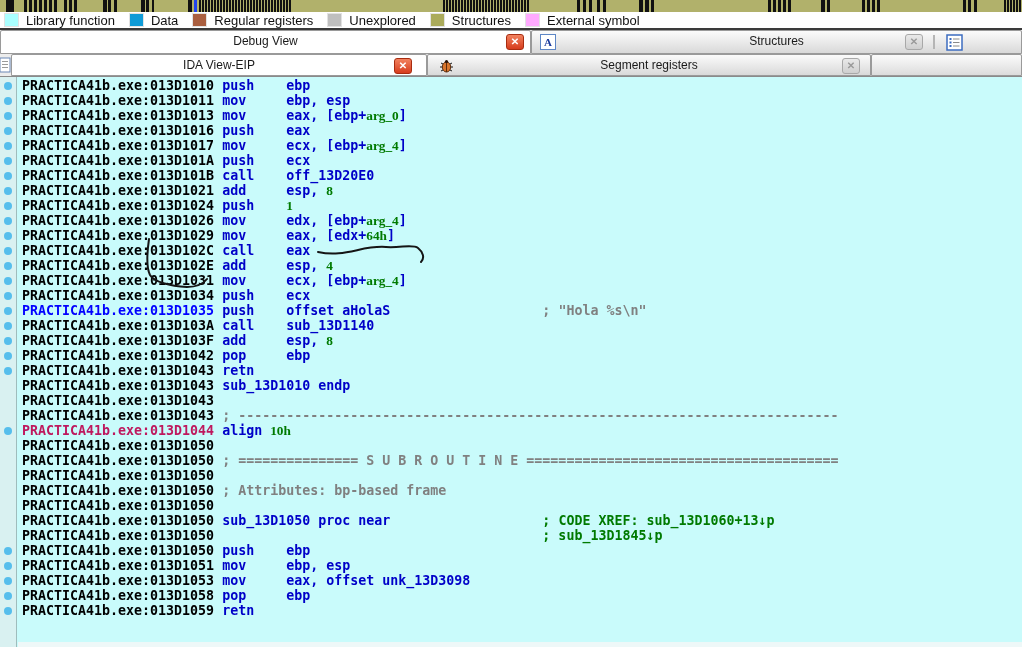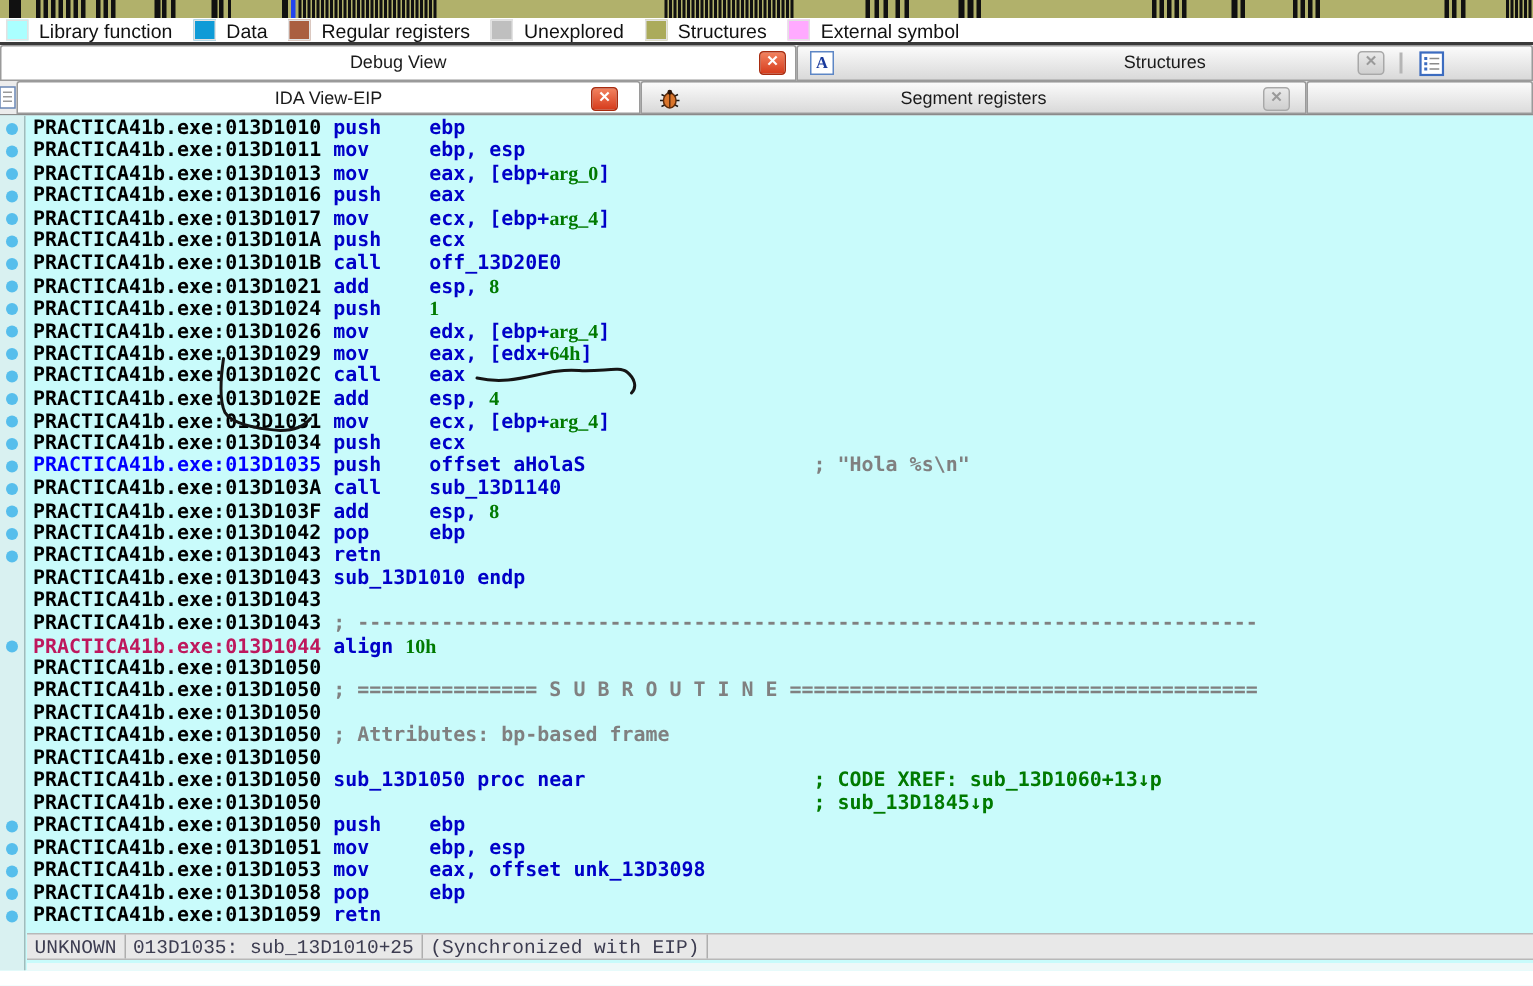--- a/index.html
+++ b/index.html
@@ -304,24 +304,16 @@
         <div class="line-dot" style="top: 515px; background: rgb(86, 190, 236);"></div>
         <div class="line-dot" style="top: 530px; background: rgb(86, 190, 236);"></div>
       </div>
     <div class="asm-lines" id="asmlines"><div class="ln"><span class="seg-a">PRACTICA41b.exe:013D1010</span><span class="seg-c"> push    ebp</span></div><div class="ln"><span class="seg-a">PRACTICA41b.exe:013D1011</span><span class="seg-c"> mov     ebp, esp</span></div><div class="ln"><span class="seg-a">PRACTICA41b.exe:013D1013</span><span class="seg-c"> mov     eax, [ebp+</span><span class="seg-n">arg_0</span><span class="seg-c">]</span></div><div class="ln"><span class="seg-a">PRACTICA41b.exe:013D1016</span><span class="seg-c"> push    eax</span></div><div class="ln"><span class="seg-a">PRACTICA41b.exe:013D1017</span><span class="seg-c"> mov     ecx, [ebp+</span><span class="seg-n">arg_4</span><span class="seg-c">]</span></div><div class="ln"><span class="seg-a">PRACTICA41b.exe:013D101A</span><span class="seg-c"> push    ecx</span></div><div class="ln"><span class="seg-a">PRACTICA41b.exe:013D101B</span><span class="seg-c"> call    off_13D20E0</span></div><div class="ln"><span class="seg-a">PRACTICA41b.exe:013D1021</span><span class="seg-c"> add     esp, </span><span class="seg-n">8</span></div><div class="ln"><span class="seg-a">PRACTICA41b.exe:013D1024</span><span class="seg-c"> push    </span><span class="seg-n">1</span></div><div class="ln"><span class="seg-a">PRACTICA41b.exe:013D1026</span><span class="seg-c"> mov     edx, [ebp+</span><span class="seg-n">arg_4</span><span class="seg-c">]</span></div><div class="ln"><span class="seg-a">PRACTICA41b.exe:013D1029</span><span class="seg-c"> mov     eax, [edx+</span><span class="seg-n">64h</span><span class="seg-c">]</span></div><div class="ln"><span class="seg-a">PRACTICA41b.exe:013D102C</span><span class="seg-c"> call    eax</span></div><div class="ln"><span class="seg-a">PRACTICA41b.exe:013D102E</span><span class="seg-c"> add     esp, </span><span class="seg-n">4</span></div><div class="ln"><span class="seg-a">PRACTICA41b.exe:013D1031</span><span class="seg-c"> mov     ecx, [ebp+</span><span class="seg-n">arg_4</span><span class="seg-c">]</span></div><div class="ln"><span class="seg-a">PRACTICA41b.exe:013D1034</span><span class="seg-c"> push    ecx</span></div><div class="ln"><span class="seg-e">PRACTICA41b.exe:013D1035</span><span class="seg-c"> push    offset aHolaS</span><span class="seg-m">                   ; "Hola %s\n"</span></div><div class="ln"><span class="seg-a">PRACTICA41b.exe:013D103A</span><span class="seg-c"> call    sub_13D1140</span></div><div class="ln"><span class="seg-a">PRACTICA41b.exe:013D103F</span><span class="seg-c"> add     esp, </span><span class="seg-n">8</span></div><div class="ln"><span class="seg-a">PRACTICA41b.exe:013D1042</span><span class="seg-c"> pop     ebp</span></div><div class="ln"><span class="seg-a">PRACTICA41b.exe:013D1043</span><span class="seg-c"> retn</span></div><div class="ln"><span class="seg-a">PRACTICA41b.exe:013D1043</span><span class="seg-c"> sub_13D1010 endp</span></div><div class="ln"><span class="seg-a">PRACTICA41b.exe:013D1043</span></div><div class="ln"><span class="seg-a">PRACTICA41b.exe:013D1043</span><span class="seg-m"> ; ---------------------------------------------------------------------------</span></div><div class="ln"><span class="seg-g">PRACTICA41b.exe:013D1044</span><span class="seg-c"> align </span><span class="seg-n">10h</span></div><div class="ln"><span class="seg-a">PRACTICA41b.exe:013D1050</span></div><div class="ln"><span class="seg-a">PRACTICA41b.exe:013D1050</span><span class="seg-m"> ; =============== S U B R O U T I N E =======================================</span></div><div class="ln"><span class="seg-a">PRACTICA41b.exe:013D1050</span></div><div class="ln"><span class="seg-a">PRACTICA41b.exe:013D1050</span><span class="seg-m"> ; Attributes: bp-based frame</span></div><div class="ln"><span class="seg-a">PRACTICA41b.exe:013D1050</span></div><div class="ln"><span class="seg-a">PRACTICA41b.exe:013D1050</span><span class="seg-c"> sub_13D1050 proc near</span><span class="seg-x">                   ; CODE XREF: sub_13D1060+13↓p</span></div><div class="ln"><span class="seg-a">PRACTICA41b.exe:013D1050</span><span class="seg-x">                                         ; sub_13D1845↓p</span></div><div class="ln"><span class="seg-a">PRACTICA41b.exe:013D1050</span><span class="seg-c"> push    ebp</span></div><div class="ln"><span class="seg-a">PRACTICA41b.exe:013D1051</span><span class="seg-c"> mov     ebp, esp</span></div><div class="ln"><span class="seg-a">PRACTICA41b.exe:013D1053</span><span class="seg-c"> mov     eax, offset unk_13D3098</span></div><div class="ln"><span class="seg-a">PRACTICA41b.exe:013D1058</span><span class="seg-c"> pop     ebp</span></div><div class="ln"><span class="seg-a">PRACTICA41b.exe:013D1059</span><span class="seg-c"> retn</span></div></div>
 
     <svg class="pen-svg" width="1022" height="570">
       <path d="M318,175 C345,181 362,168 386,170 C401,171 413,167 418,171 C423,175 425,181 421,185" fill="none" stroke="#151515" stroke-width="2" stroke-linecap="round"></path>
       <path d="M149,162 C147,176 146,190 150,198 C154,205 170,209 187,210 C196,210 203,207 207,202" fill="none" stroke="#151515" stroke-width="2" stroke-linecap="round"></path>
     </svg>
 
-    <div class="status-bar">
-      <span class="status-item">UNKNOWN</span>
-      <span class="status-sep"></span>
-      <span class="status-item">013D1035: sub_13D1010+25</span>
-      <span class="status-sep"></span>
-      <span class="status-item">(Synchronized with EIP)</span>
-      <span class="status-sep"></span>
-    </div>
     <div class="below-bar"></div>
   </div>
 
 </div>
 
 </body></html>

